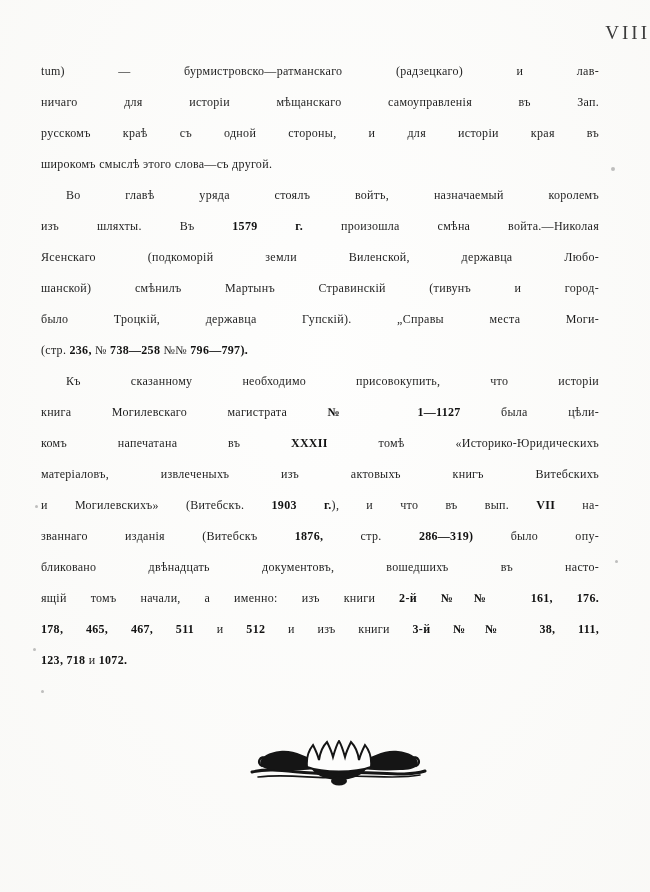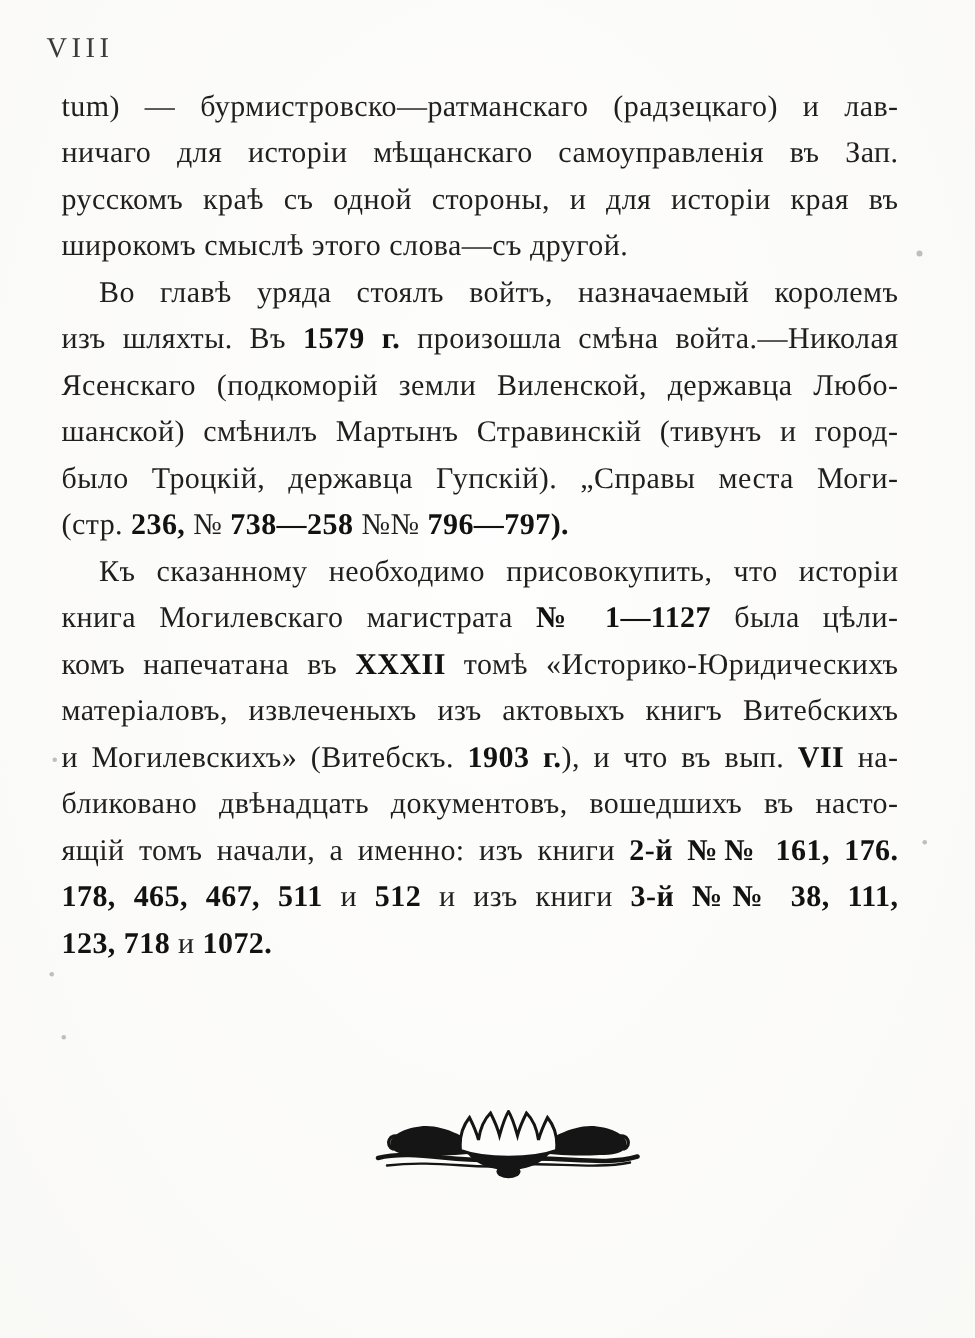--- a/index.html
+++ b/index.html
@@ -20,37 +20,36 @@
     inset: 0;
     background:
       radial-gradient(ellipse at 50% 40%, rgba(255,255,255,0.6), rgba(244,243,240,0.35)),
       #fcfcfa;
   }
   .pageno {
     position: absolute;
     top: 22px;
     left: 0;
     right: 0;
-    text-align: left;
+    text-align: right;
     font-size: 19px;
     letter-spacing: 3px;
     color: #3b3b3b;
     font-weight: 500;
-    margin-left: 31px;
   }
   .textblock {
     position: absolute;
     top: 56px;
     left: 41px;
     width: 558px;
   }
   .line {
     height: 31px;
     line-height: 31px;
-    font-size: 20px;
+    font-size: 12px;
     letter-spacing: 0.3px;
     text-align: justify;
     text-align-last: justify;
     text-justify: inter-word;
     white-space: normal;
     overflow: visible;
   }
   .line.endline {
     text-align-last: left;
     font-family: Liberation Serif, serif;
@@ -90,20 +89,21 @@
       <div class="line"><span class="w-n">изъ шляхты. Въ </span><span class="w-b">1579 г.</span><span class="w-n"> произошла смѣна войта.—Николая</span></div>
       <div class="line"><span class="w-n">Ясенскаго (подкоморій земли Виленской, державца Любо-</span></div>
       <div class="line"><span class="w-n">шанской) смѣнилъ Мартынъ Стравинскій (тивунъ и город-</span></div>
       <div class="line"><span class="w-n">было Троцкій, державца Гупскій). „Справы места Моги-</span></div>
       <div class="line endline"><span class="w-n">(стр. </span><span class="w-b">236,</span><span class="w-n"> № </span><span class="w-b">738—258</span><span class="w-n"> №№ </span><span class="w-b">796—797).</span></div>
       <div class="line indent"><span class="w-n">Къ сказанному необходимо присовокупить, что исторіи</span></div>
       <div class="line"><span class="w-n">книга Могилевскаго магистрата </span><span class="w-b">№ 1—1127</span><span class="w-n"> была цѣли-</span></div>
       <div class="line"><span class="w-n">комъ напечатана въ </span><span class="w-b">XXXII</span><span class="w-n"> томѣ «Историко-Юридическихъ</span></div>
       <div class="line"><span class="w-n">матеріаловъ, извлеченыхъ изъ актовыхъ книгъ Витебскихъ</span></div>
       <div class="line"><span class="w-n">и Могилевскихъ» (Витебскъ. </span><span class="w-b">1903 г.</span><span class="w-n">), и что въ вып. </span><span class="w-b">VII</span><span class="w-n"> на-</span></div>
+      <div class="line"><span class="w-n">званнаго изданія (Витебскъ </span><span class="w-b">1876,</span><span class="w-n"> стр. </span><span class="w-b">286—319)</span><span class="w-n"> было опу-</span></div>
       <div class="line"><span class="w-n">бликовано двѣнадцать документовъ, вошедшихъ въ насто-</span></div>
       <div class="line"><span class="w-n">ящій томъ начали, а именно: изъ книги </span><span class="w-b">2-й №№ 161, 176.</span></div>
       <div class="line"><span class="w-b">178, 465, 467, 511</span><span class="w-n"> и </span><span class="w-b">512</span><span class="w-n"> и изъ книги </span><span class="w-b">3-й №№ 38, 111,</span></div>
       <div class="line endline"><span class="w-b">123, 718</span><span class="w-n"> и </span><span class="w-b">1072.</span></div>
     </div>
 
   <div class="ornament">
     <svg width="180" height="48" viewBox="0 0 180 48" xmlns="http://www.w3.org/2000/svg">
 
       <path d="M3,32 C28,26 56,36 90,33 C124,30 153,38 176,31" fill="none" stroke="#151515" stroke-width="3" stroke-linecap="round"></path>

